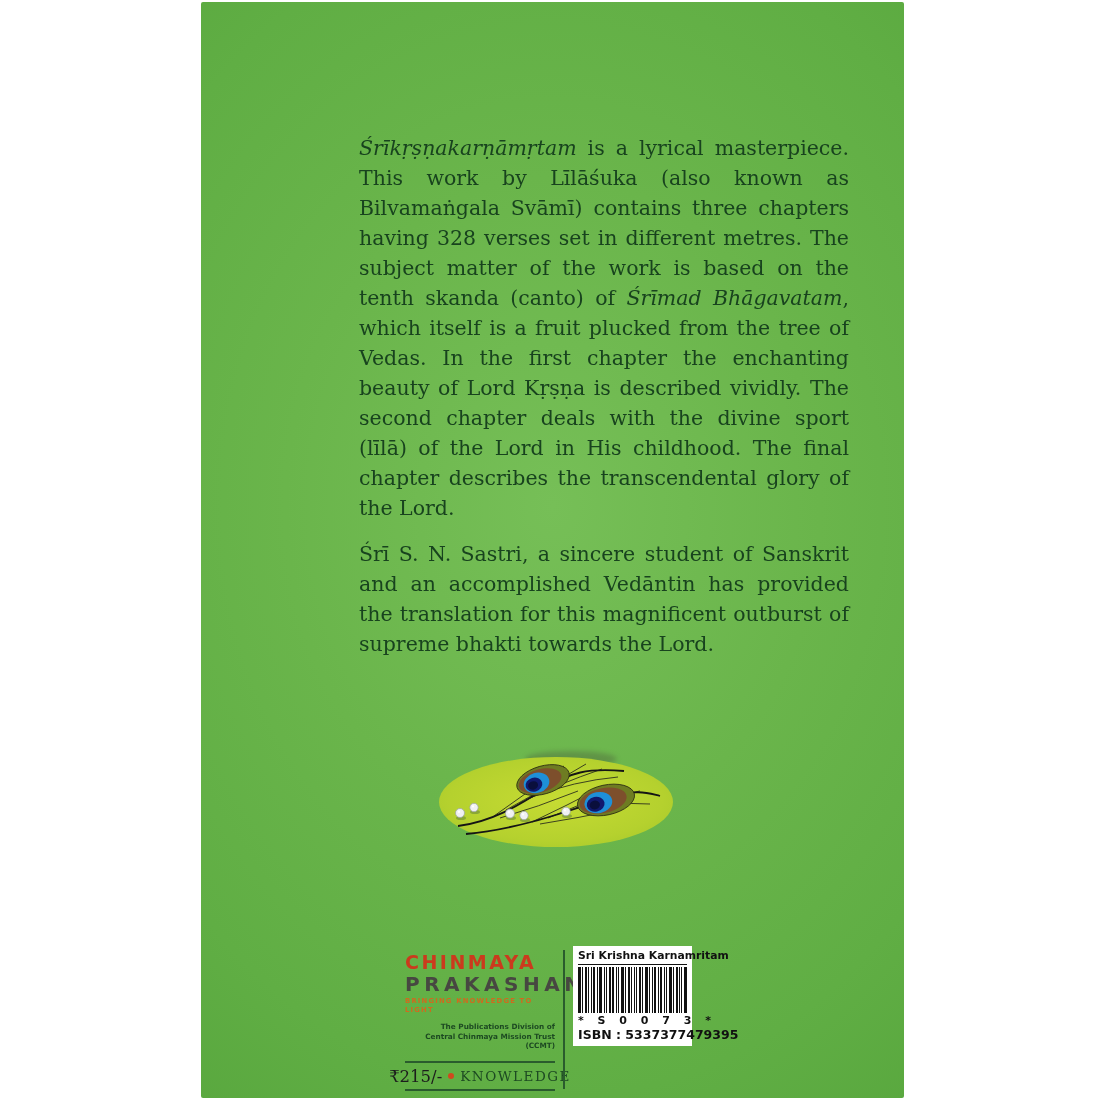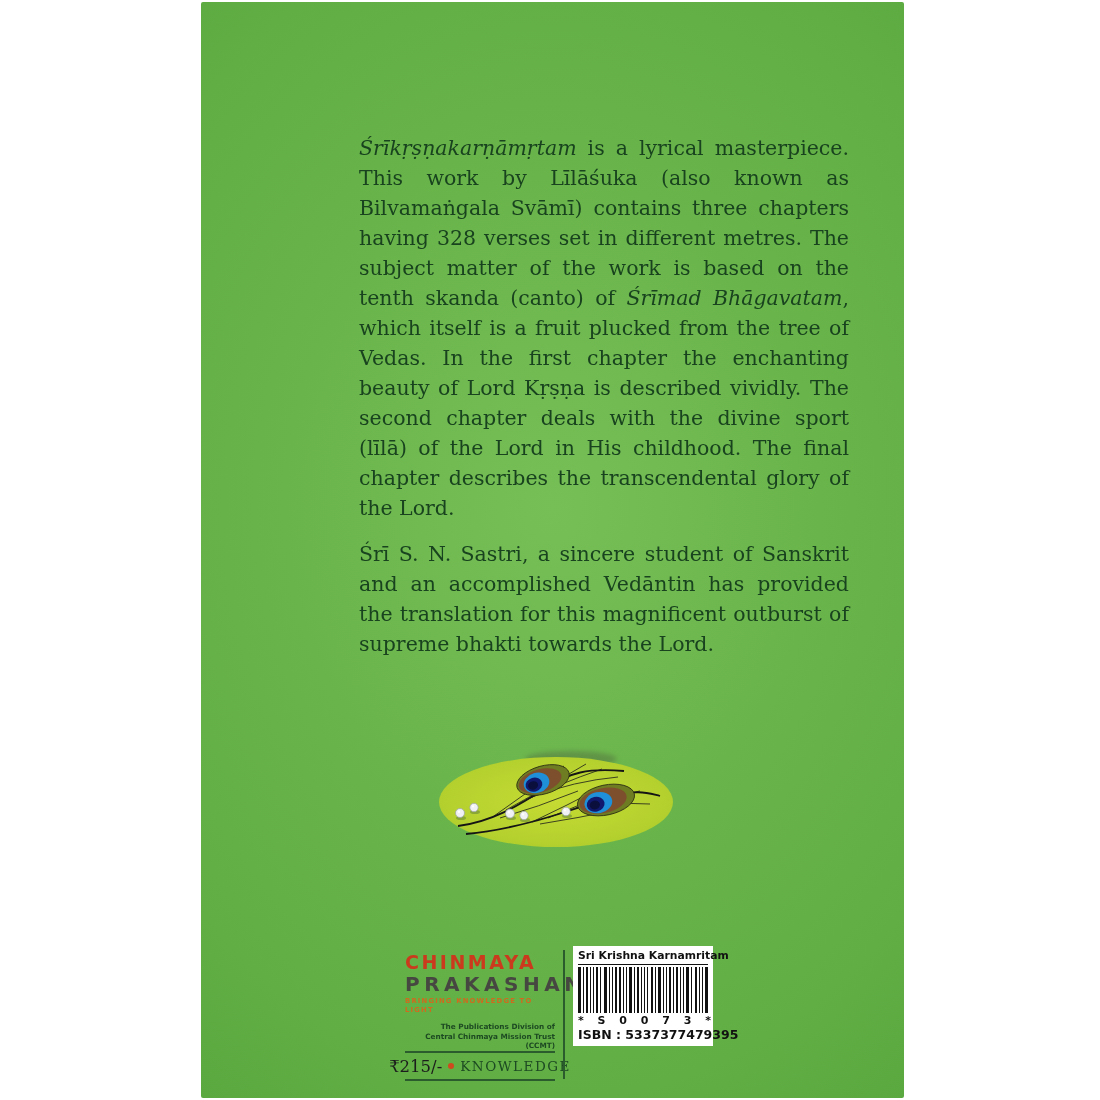--- a/index.html
+++ b/index.html
@@ -61,21 +61,21 @@
     font-size: 6.8px; font-weight: bold; letter-spacing: 1.2px;
     color: #d06a1e; line-height: 9px;
   }
   .pub-division {
     margin-top: 7px;
     font-size: 7.3px; font-weight: bold;
     color: #1d4a22; line-height: 9.5px;
     text-align: right;
   }
   .price-row {
-    margin-top: 0;
+    margin-top: 10px;
     border-top: 2px solid #2a5c2d;
     border-bottom: 2px solid #2a5c2d;
     padding: 4px 2px 3px 2px;
     display: flex; align-items: center; justify-content: center;
     gap: 6px;
   }
   .price {
     font-family: "DejaVu Serif", serif;
     font-size: 16.5px; color: #1c1c1c;
   }
@@ -86,21 +86,21 @@
   .category {
     font-family: "DejaVu Serif", serif;
     font-size: 13.5px; letter-spacing: 1.5px;
     color: #1d4a22;
   }
   .v-divider {
     width: 2px; background: #2a5c2d;
     margin: 4px 8px 2px 8px;
   }
   .barcode-panel {
-    width: 140px; background: #ffffff;
+    width: 119px; background: #ffffff;
     padding: 3px 5px 4px 5px;
     align-self: flex-start;
   }
   .barcode-title {
     font-size: 10.8px; font-weight: bold; color: #111;
     text-align: center; white-space: nowrap;
     border-bottom: 1.5px solid #111;
     padding-bottom: 2px;
   }
   .bars {

